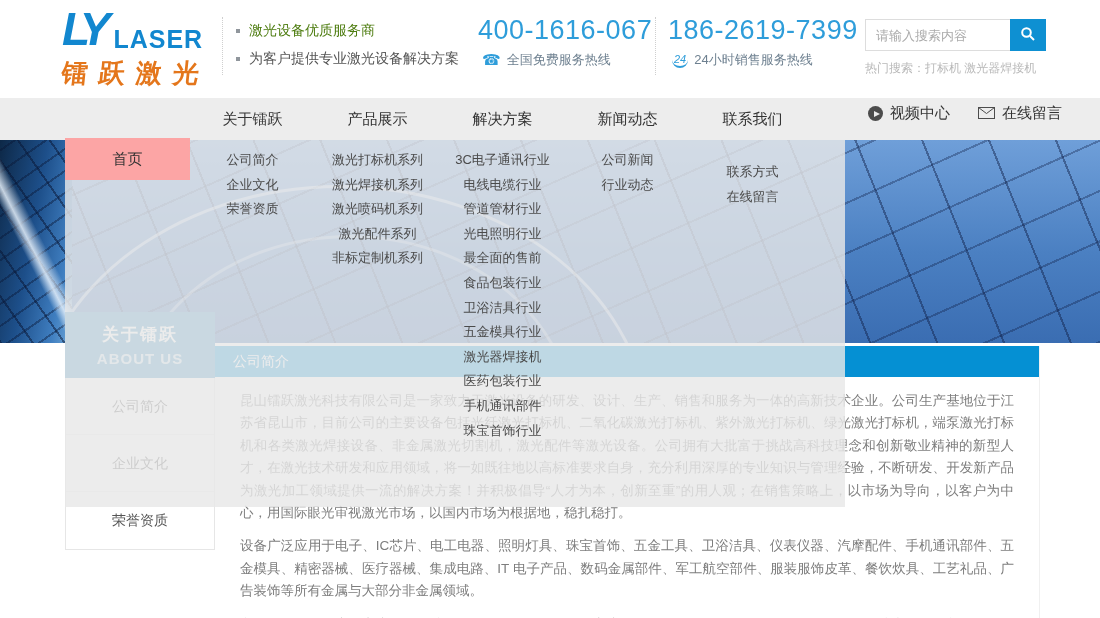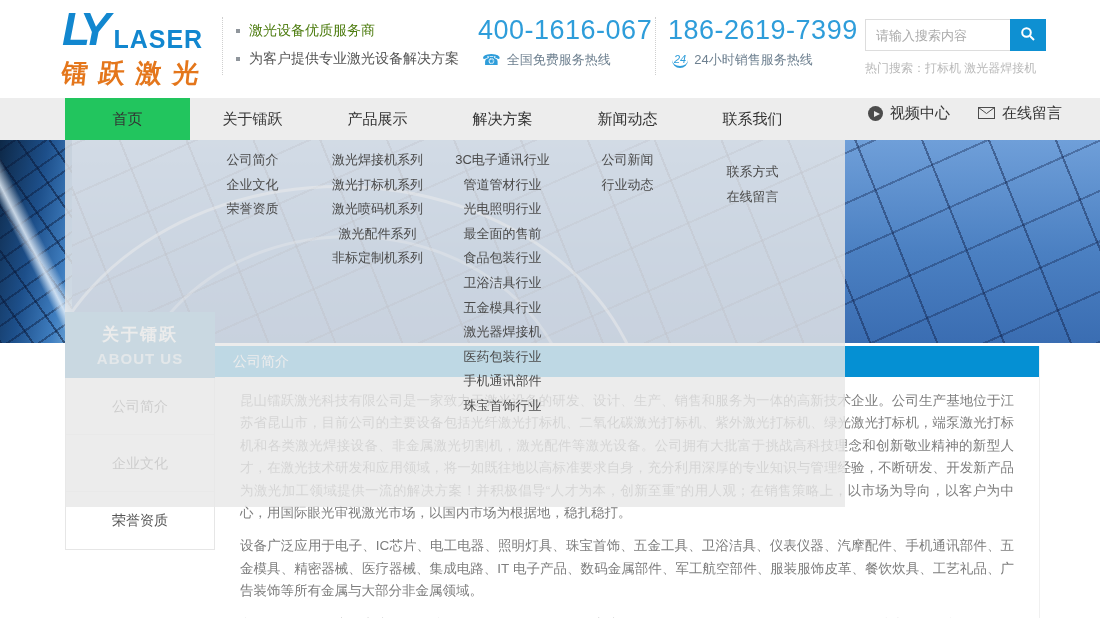--- a/index.html
+++ b/index.html
@@ -27,21 +27,21 @@
   .search-box { position:absolute; left:865px; top:19px; display:flex; }
   .search-input { width:145px; height:32px; border:1px solid #ddd; border-right:none; padding:0 10px; font-size:13px; color:#333; outline:none; font-family:inherit; }
   .search-input::placeholder { color:#aaa; }
   .search-btn { width:36px; height:32px; background:#0e90d2; border:none; cursor:pointer; display:flex; align-items:center; justify-content:center; }
   .hot-search { position:absolute; left:865px; top:60px; font-size:12px; color:#b9b9b9; white-space:nowrap; }
 
   
   .navbar { position:absolute; left:0; top:98px; width:1100px; height:42px; background:#ededed; z-index:6; }
   #nav-menu { position:absolute; left:65px; top:0; display:flex; }
   .nav-cell { width:125px; height:42px; line-height:42px; text-align:center; font-size:15px; color:#333; cursor:pointer; white-space:nowrap; }
-  .nav-cell.active { background:#22c55e; }
+  .nav-cell.active { background:#fca5a5;margin-top:40px; }
   .nav-extras { position:absolute; left:868px; top:0; height:31px; display:flex; align-items:center; gap:28px; }
   .nav-extra { display:flex; align-items:center; gap:7px; font-size:15px; color:#333; cursor:pointer; white-space:nowrap; }
   .play-icon { width:15px; height:15px; border-radius:50%; background:#4c4c4c; display:inline-flex; align-items:center; justify-content:center; }
   .play-icon i { display:block; width:0; height:0; border-left:6px solid #ededed; border-top:3.5px solid transparent; border-bottom:3.5px solid transparent; margin-left:2px; }
 
   
   .banner { position:absolute; left:0; top:140px; width:1100px; height:203px; overflow:hidden; z-index:1;
     background-color:#4d82c4;
     background-image:
       repeating-linear-gradient(68deg, rgba(15,30,70,0.45) 0 2px, transparent 2px 62px),
@@ -195,28 +195,29 @@
       </div>
   </div>
 
   <div class="mega" id="mega">
       <div class="mega-col" style="left: 125px;">
         <div class="mega-item">公司简介</div>
         <div class="mega-item">企业文化</div>
         <div class="mega-item">荣誉资质</div>
       </div>
       <div class="mega-col" style="left: 250px;">
+        <div class="mega-item">激光打标机系列</div>
         <div class="mega-item">激光焊接机系列</div>
-        <div class="mega-item">激光打标机系列</div>
         <div class="mega-item">激光喷码机系列</div>
         <div class="mega-item">激光配件系列</div>
         <div class="mega-item">非标定制机系列</div>
       </div>
       <div class="mega-col" style="left: 375px;">
         <div class="mega-item">3C电子通讯行业</div>
+        <div class="mega-item">电线电缆行业</div>
         <div class="mega-item">管道管材行业</div>
         <div class="mega-item">光电照明行业</div>
         <div class="mega-item">最全面的售前</div>
         <div class="mega-item">食品包装行业</div>
         <div class="mega-item">卫浴洁具行业</div>
         <div class="mega-item">五金模具行业</div>
         <div class="mega-item">激光器焊接机</div>
         <div class="mega-item">医药包装行业</div>
         <div class="mega-item">手机通讯部件</div>
         <div class="mega-item">珠宝首饰行业</div>

